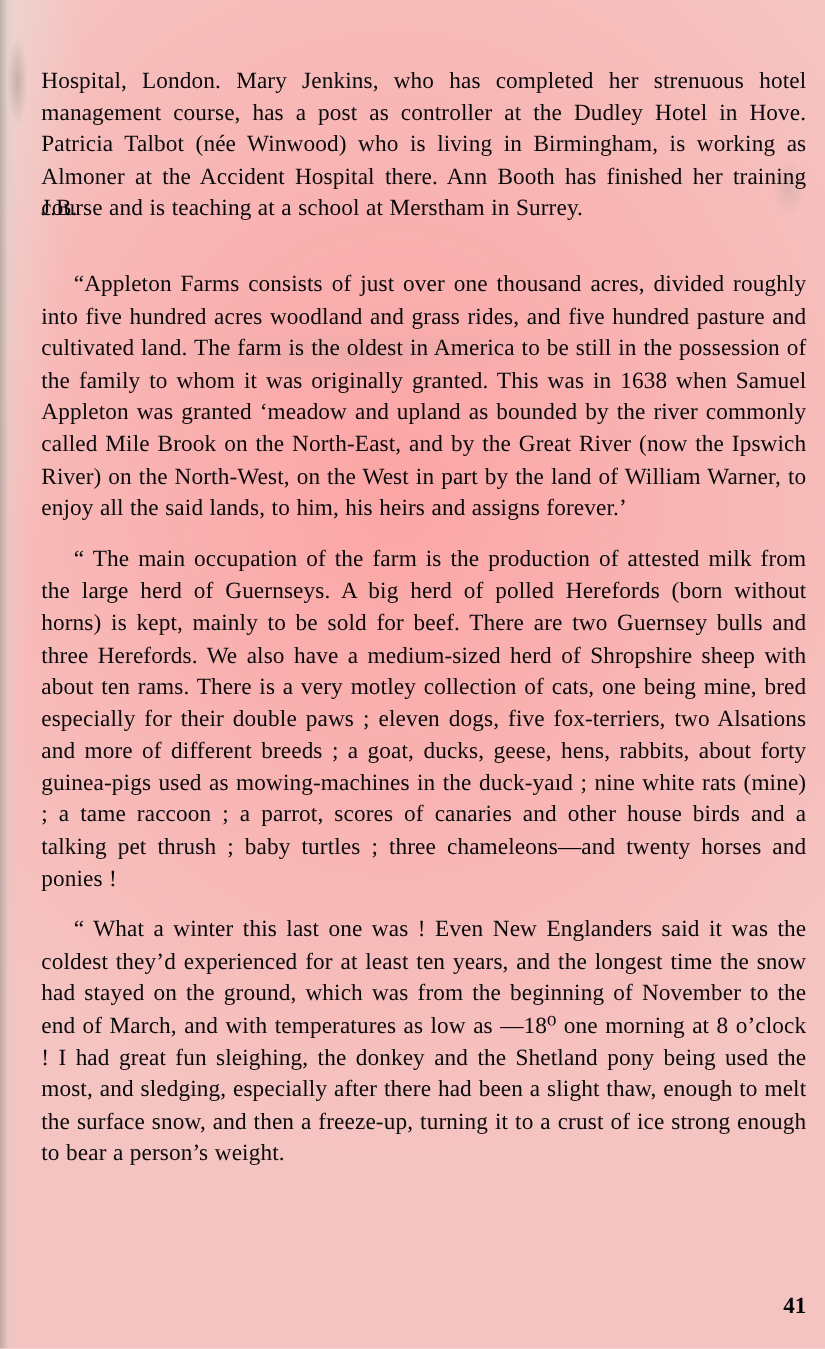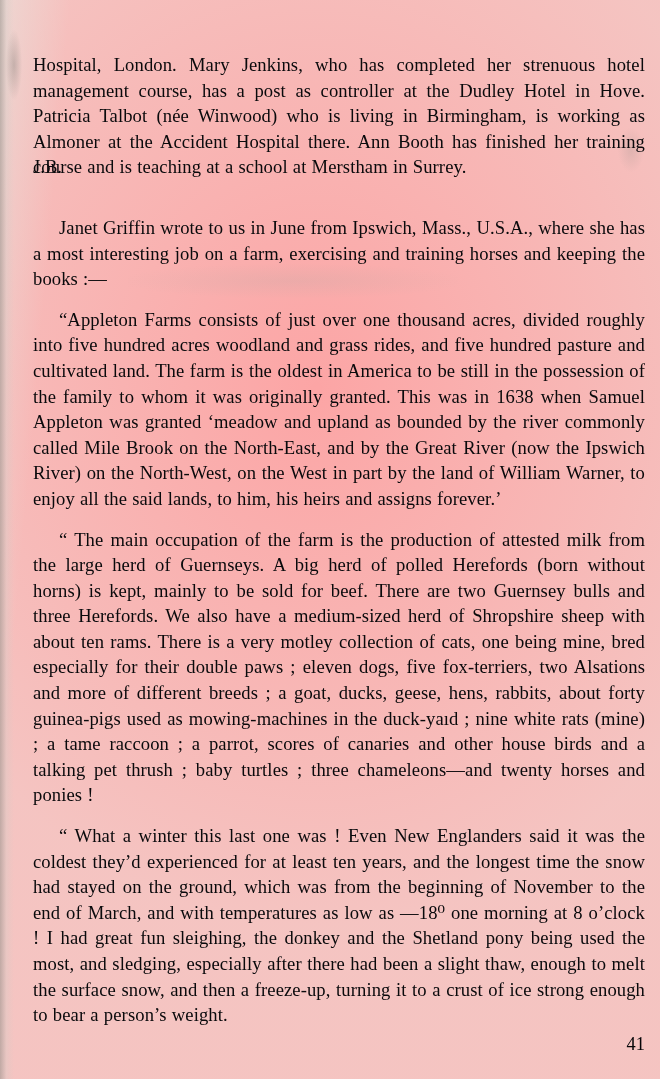--- a/index.html
+++ b/index.html
@@ -99,21 +99,21 @@
     margin-top: -25.6px;
     padding-right: 30px;
     pointer-events: none;
   }
 
   .page-number {
     position: absolute;
     right: 15px;
     bottom: 24px;
     font-size: 18.4px;
-    font-weight: normal;
+    font-weight: bold;
     color: #141416;
     font-family: "Liberation Serif", "DejaVu Serif", serif;
   }
 
   
   .text-block, .page-number {
     filter: blur(0.18px) contrast(1.14);
   }
 </style>
 </head>
@@ -130,21 +130,20 @@
   <div class="text-block">
 
     <div>
       <p class="body-para no-indent">Hospital, London.   Mary Jenkins, who has completed her strenuous hotel management course, has a post as controller at the Dudley Hotel in Hove.   Patricia Talbot (née Winwood) who is living in Birmingham, is working as Almoner at the Accident Hospital there. Ann Booth has finished her training course and is teaching at a school at Merstham in Surrey.</p>
       <div class="signature-line">J.B.</div>
     </div>
 
     <div class="section-break"></div>
 
     <div>
-      <p class="body-para">Janet Griffin wrote to us in June from Ipswich, Mass., U.S.A., where she has a most interesting job on a farm, exercising and training horses and keeping the books :—</p>
       <p class="body-para">“Appleton Farms consists of just over one thousand acres, divided roughly into five hundred acres woodland and grass rides, and five hundred pasture and cultivated land.   The farm is the oldest in America to be still in the possession of the family to whom it was originally granted.   This was in 1638 when Samuel Appleton was granted ‘meadow and upland as bounded by the river commonly called Mile Brook on the North-East, and by the Great River (now the Ipswich River) on the North-West, on the West in part by the land of William Warner, to enjoy all the said lands, to him, his heirs and assigns forever.’</p>
       <p class="body-para">“ The main occupation of the farm is the production of attested milk from the large herd of Guernseys.   A big herd of polled Herefords (born without horns) is kept, mainly to be sold for beef. There are two Guernsey bulls and three Herefords.   We also have a medium-sized herd of Shropshire sheep with about ten rams.   There is a very motley collection of cats, one being mine, bred especially for their double paws ;   eleven dogs, five fox-terriers, two Alsations and more of different breeds ;   a goat, ducks, geese, hens, rabbits, about forty guinea-pigs used as mowing-machines in the duck-yaıd ;   nine white rats (mine) ;   a tame raccoon ;   a parrot, scores of canaries and other house birds and a talking pet thrush ;   baby turtles ;   three chameleons—and twenty horses and ponies !</p>
       <p class="body-para">“ What a winter this last one was !   Even New Englanders said it was the coldest they’d experienced for at least ten years, and the longest time the snow had stayed on the ground, which was from the beginning of November to the end of March, and with temperatures as low as —18⁰ one morning at 8 o’clock !   I had great fun sleighing, the donkey and the Shetland pony being used the most, and sledging, especially after there had been a slight thaw, enough to melt the surface snow, and then a freeze-up, turning it to a crust of ice strong enough to bear a person’s weight.</p>
     </div>
 
   </div>
 
   <div class="page-number">41</div>
 
 </div>

